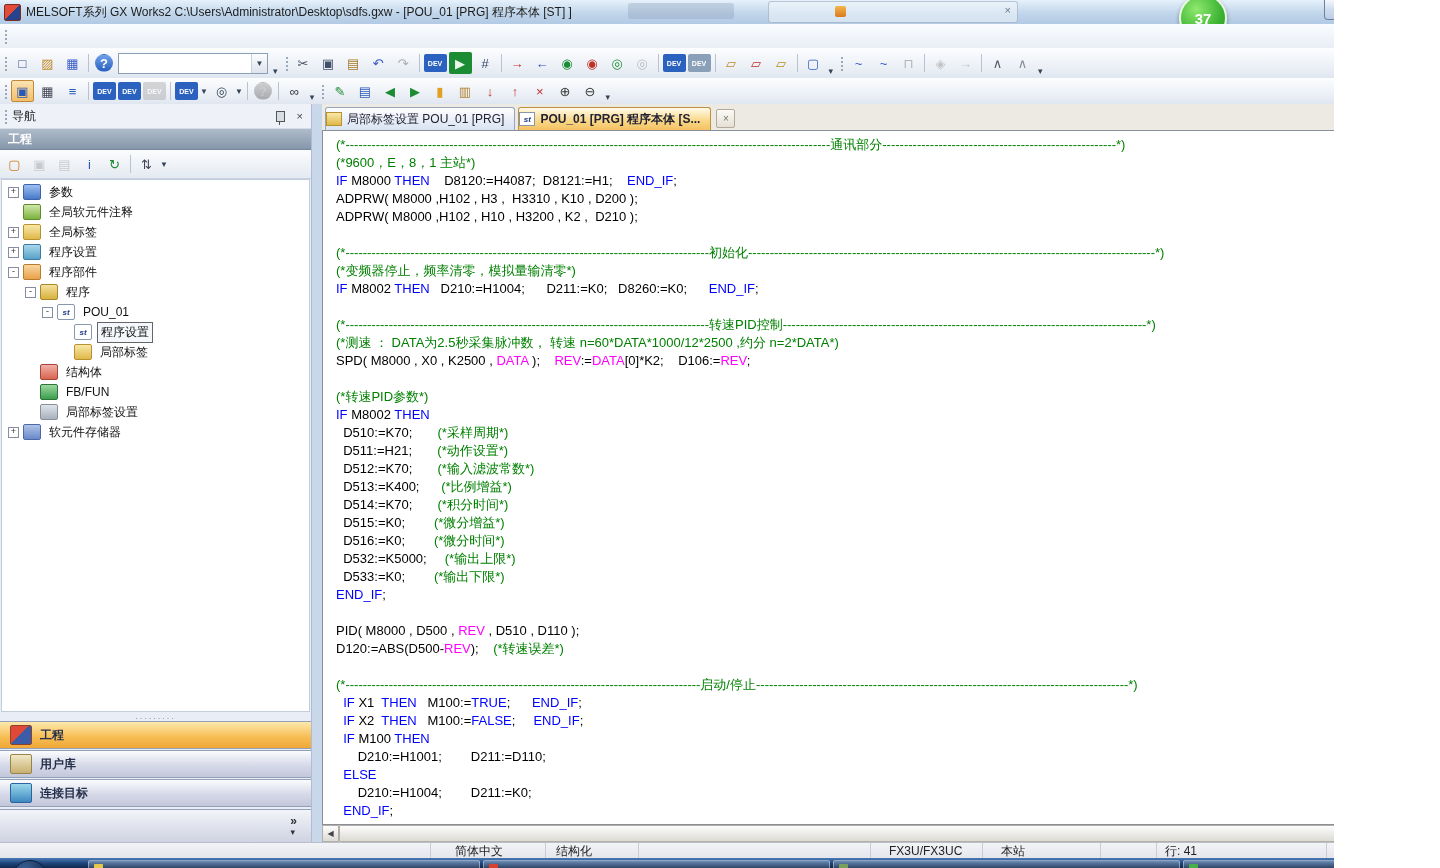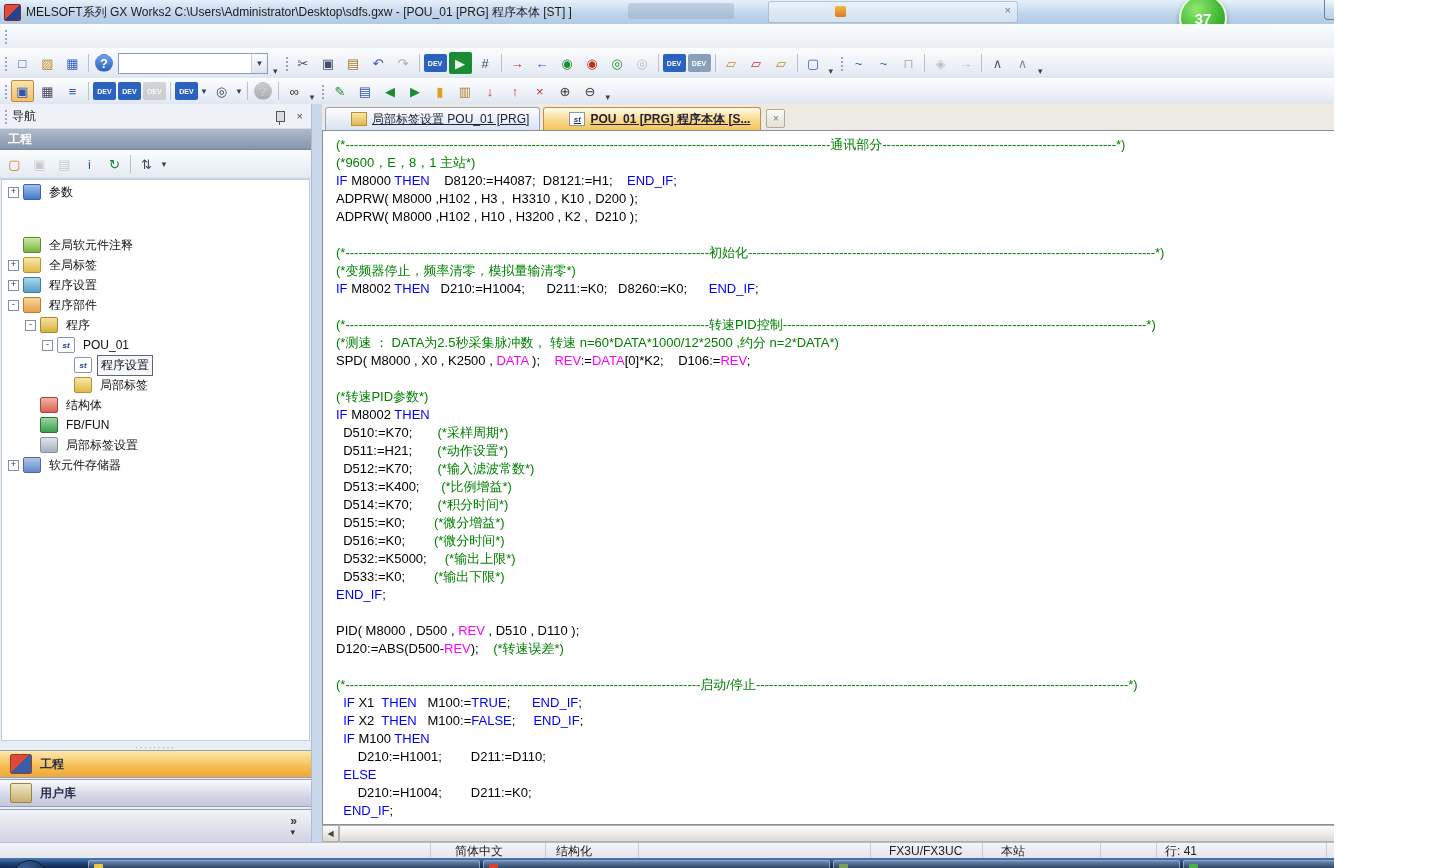--- a/index.html
+++ b/index.html
@@ -103,23 +103,23 @@
   .bi-userlib{background:linear-gradient(#f0e8c8,#c8b070);border:1px solid #988448;}
   .bi-connect{background:linear-gradient(#9cd8ec,#3c88c0);border:1px solid #2c64a0;}
   #nav-footer{height:32px;margin-top:2px;border-top:1px solid #93a1b8;
     background:linear-gradient(#f2f4f9,#cfd3e2);position:relative;}
   #nav-footer .chev{position:absolute;right:14px;top:4px;color:#333;font-size:12px;font-weight:bold;}
   #nav-footer .dna{position:absolute;right:16px;top:17px;color:#333;font-size:9px;}
   
   #editor{position:absolute;left:322px;top:104px;width:1118px;height:738px;}
   #tabbar{position:absolute;left:0;top:0;width:100%;height:26px;background:#edeae4;
     border-bottom:1px solid #8c8c8c;display:flex;align-items:flex-end;}
-  .tab{height:22px;display:flex;align-items:center;padding:0 10px 0 25px;margin-left:3px;
+  .tab{height:22px;display:flex;align-items:center;padding:0 10px 0 0;margin-left:3px;
     border:1px solid #97a5bc;border-bottom:none;border-radius:3px 3px 0 0;font-size:12px;color:#223;
-    background:linear-gradient(#fdfdfe,#d9e3f2);white-space:nowrap;text-decoration:underline;}
+    background:linear-gradient(#fdfdfe,#d9e3f2);white-space:nowrap;}
   .tab.active{background:linear-gradient(#fffbe9,#fad98c 55%,#f5c261);border-color:#c09040;font-weight:bold;}
   .tab-icon{width:14px;height:12px;margin-right:5px;flex:0 0 auto;display:flex;align-items:center;justify-content:center;font-size:8px;}
   .tabic-label{background:linear-gradient(#f8e8a8,#e0b84a);border:1px solid #b8922c;}
   .tabic-st{background:#fff;border:1px solid #8898ac;color:#28408c;font-weight:bold;font-style:italic;}
   #tab-close{width:17px;height:17px;margin-left:5px;margin-bottom:2px;border:1px solid #b2a998;border-radius:2px;
     background:linear-gradient(#fbfaf7,#e4e0d6);color:#776;font-size:10px;display:flex;align-items:center;justify-content:center;}
   #tab-nav{position:absolute;right:6px;top:5px;display:flex;gap:8px;color:#333;font-size:10px;align-items:center;}
   #code-wrap{position:absolute;left:0;top:26px;width:1100px;height:695px;background:#fff;
     border:1px solid #8a8f98;box-sizing:border-box;overflow:hidden;}
   #code{padding:5px 0 0 13px;font-size:13px;line-height:18px;white-space:pre;color:#000;}
@@ -411,21 +411,21 @@
           <span style="color: rgb(68, 68, 85);">⇅</span>
         </span>
         <span class="tb-dda">▼</span>
       </div>
     <div id="tree">
         <div class="tree-row" style="padding-left: 6px;">
           <span class="expander">+</span>
           <span class="ticon ic-param"></span>
           <span class="tree-label">参数</span>
         </div>
-        <div class="tree-row" style="padding-left: 6px; margin-top: 33px;">
+        <div class="tree-row" style="padding-left: 6px;">
           <span class="expander none"></span>
           <span class="ticon ic-comment"></span>
           <span class="tree-label">全局软元件注释</span>
         </div>
         <div class="tree-row" style="padding-left: 6px;">
           <span class="expander">+</span>
           <span class="ticon ic-label"></span>
           <span class="tree-label">全局标签</span>
         </div>
         <div class="tree-row" style="padding-left: 6px;">
@@ -480,20 +480,24 @@
         </div>
       </div>
     <div id="nav-splitter">.........</div>
     <div class="nav-btn active">
       <span class="bicon bi-project"></span>
       <span>工程</span>
     </div>
     <div class="nav-btn">
       <span class="bicon bi-userlib"></span>
       <span>用户库</span>
+    </div>
+    <div class="nav-btn">
+      <span class="bicon bi-connect"></span>
+      <span>连接目标</span>
     </div>
     <div id="nav-footer">
       <span class="chev">»</span>
       <span class="dna">▾</span>
     </div>
   </div>
 
   <div id="editor">
     <div id="tabbar">
       <span id="tabs" style="display:flex;align-items:flex-end">

